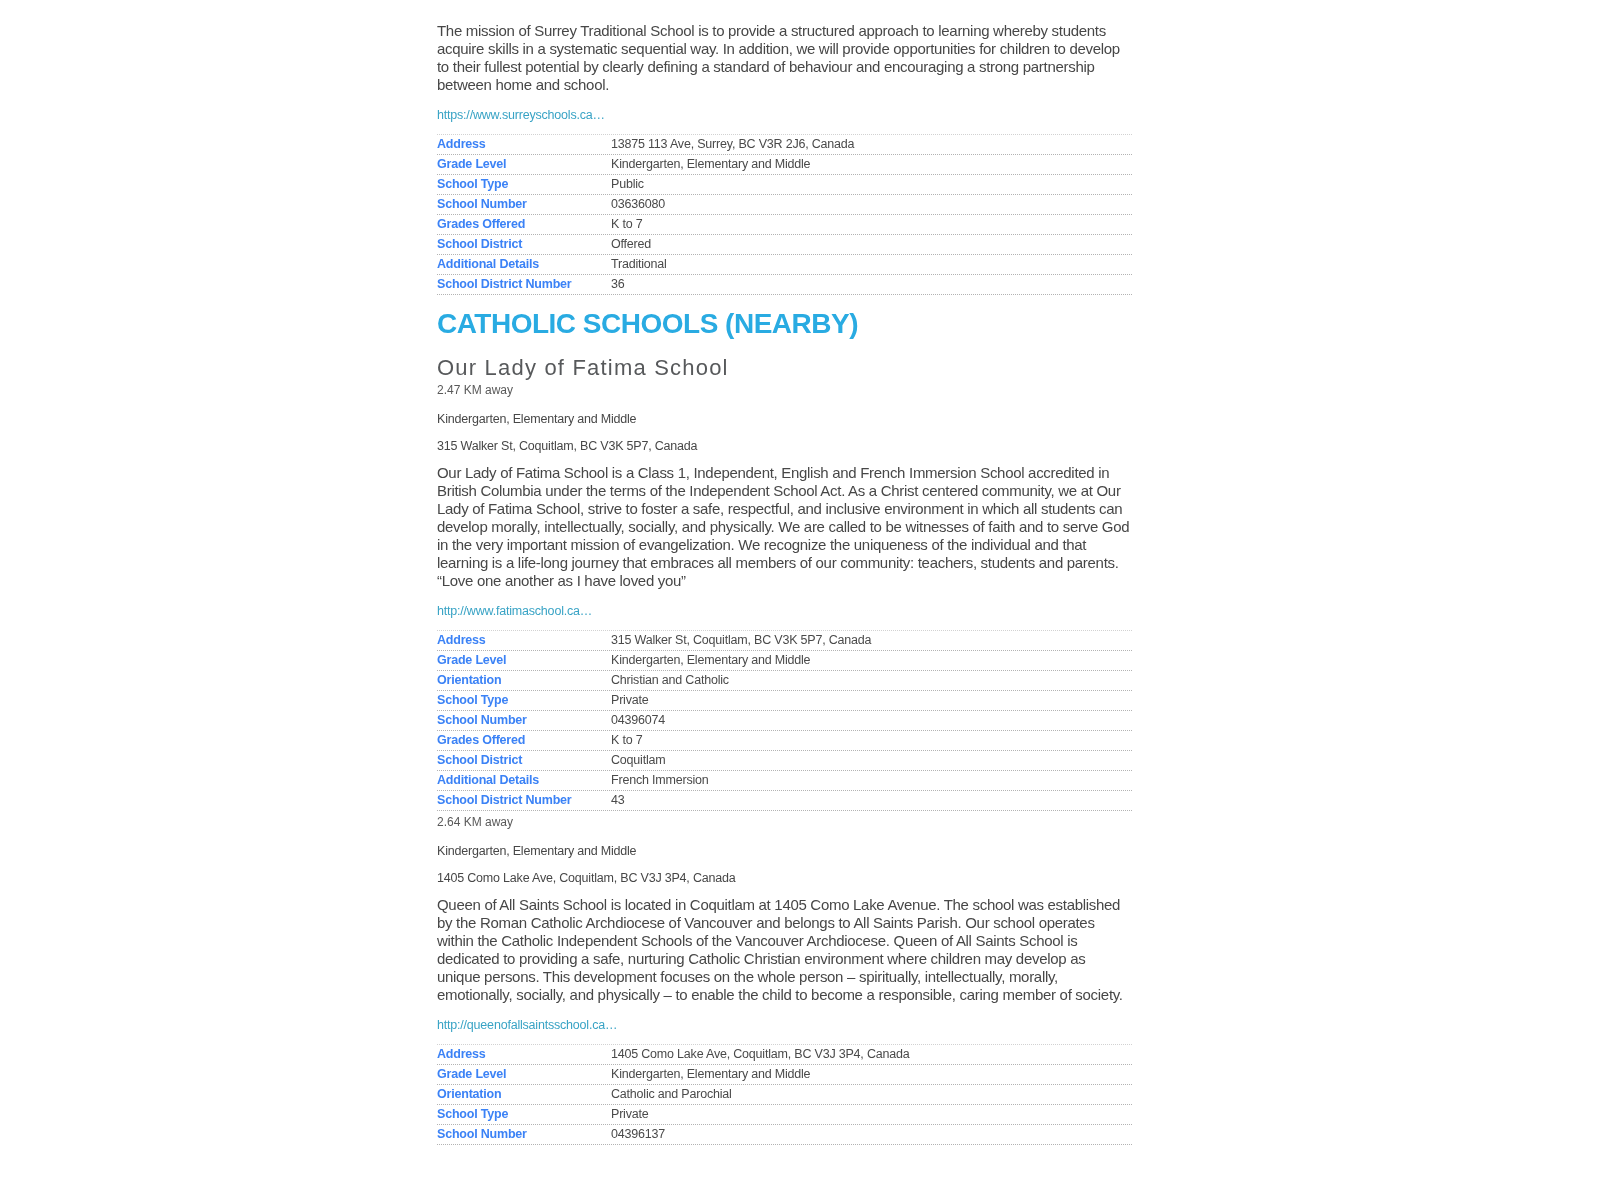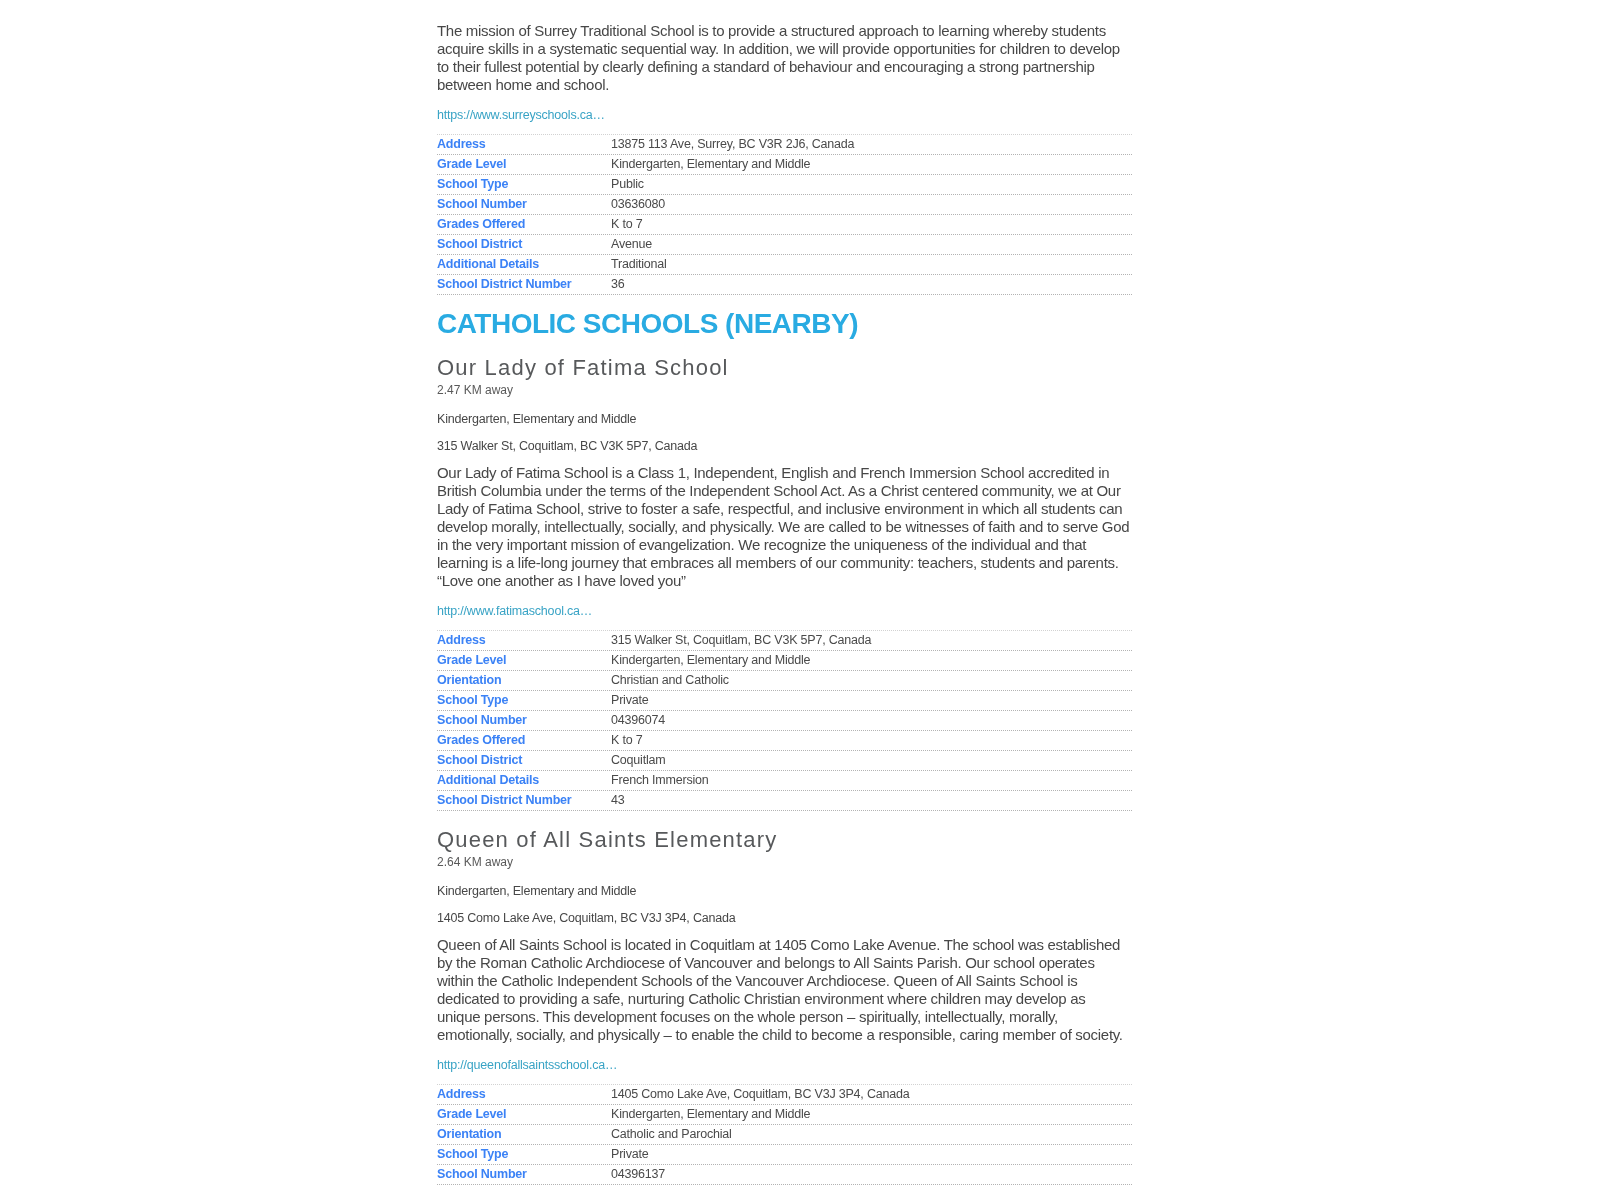--- a/index.html
+++ b/index.html
@@ -67,21 +67,21 @@
       <div class="drow">
         <div class="dlabel">School Number</div>
         <div class="dvalue">03636080</div>
       </div>
       <div class="drow">
         <div class="dlabel">Grades Offered</div>
         <div class="dvalue">K to 7</div>
       </div>
       <div class="drow">
         <div class="dlabel">School District</div>
-        <div class="dvalue">Avenue</div>
+        <div class="dvalue">Offered</div>
       </div>
       <div class="drow">
         <div class="dlabel">Additional Details</div>
         <div class="dvalue">Traditional</div>
       </div>
       <div class="drow">
         <div class="dlabel">School District Number</div>
         <div class="dvalue">36</div>
       </div>
     </div>
@@ -133,21 +133,20 @@
         <div class="dvalue">French Immersion</div>
       </div>
       <div class="drow">
         <div class="dlabel">School District Number</div>
         <div class="dvalue">43</div>
       </div>
     </div>
   </section>
 
   <section>
-    <h2 class="school-name">Queen of All Saints Elementary</h2>
     <div class="distance">2.64 KM away</div>
     <p class="meta-line">Kindergarten, Elementary and Middle</p>
     <p class="meta-line">1405 Como Lake Ave, Coquitlam, BC V3J 3P4, Canada</p>
     <p class="body-text">Queen of All Saints School is located in Coquitlam at 1405 Como Lake Avenue. The school was established by the Roman Catholic Archdiocese of Vancouver and belongs to All Saints Parish. Our school operates within the Catholic Independent Schools of the Vancouver Archdiocese. Queen of All Saints School is dedicated to providing a safe, nurturing Catholic Christian environment where children may develop as unique persons. This development focuses on the whole person  – spiritually, intellectually, morally, emotionally, socially, and physically – to enable the child to become a responsible, caring member of society.</p>
     <a class="site-link">http://queenofallsaintsschool.ca…</a>
 
     <div class="details">
       <div class="drow">
         <div class="dlabel">Address</div>
         <div class="dvalue">1405 Como Lake Ave, Coquitlam, BC V3J 3P4, Canada</div>

